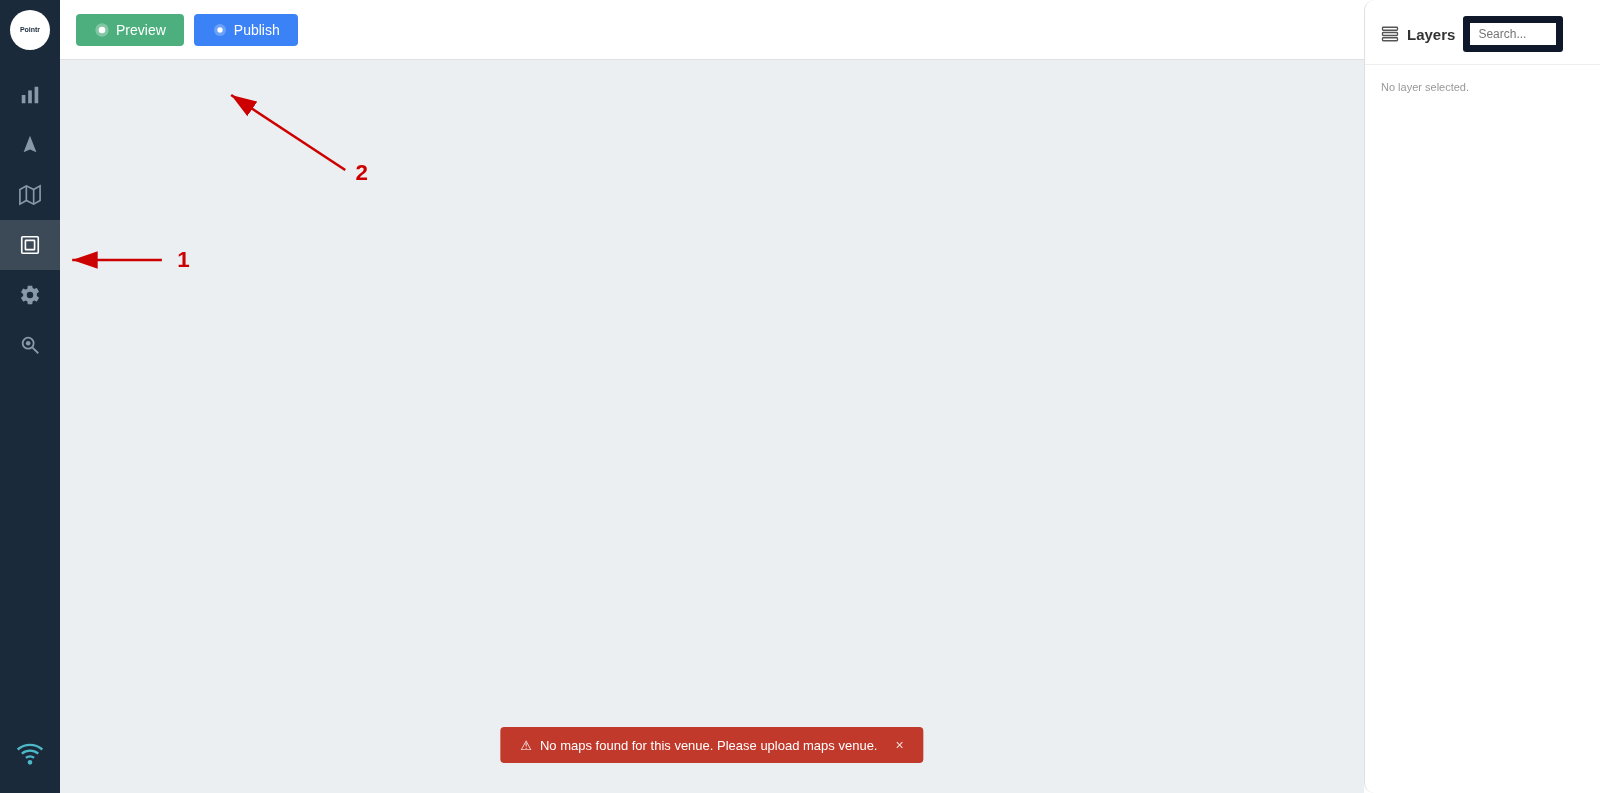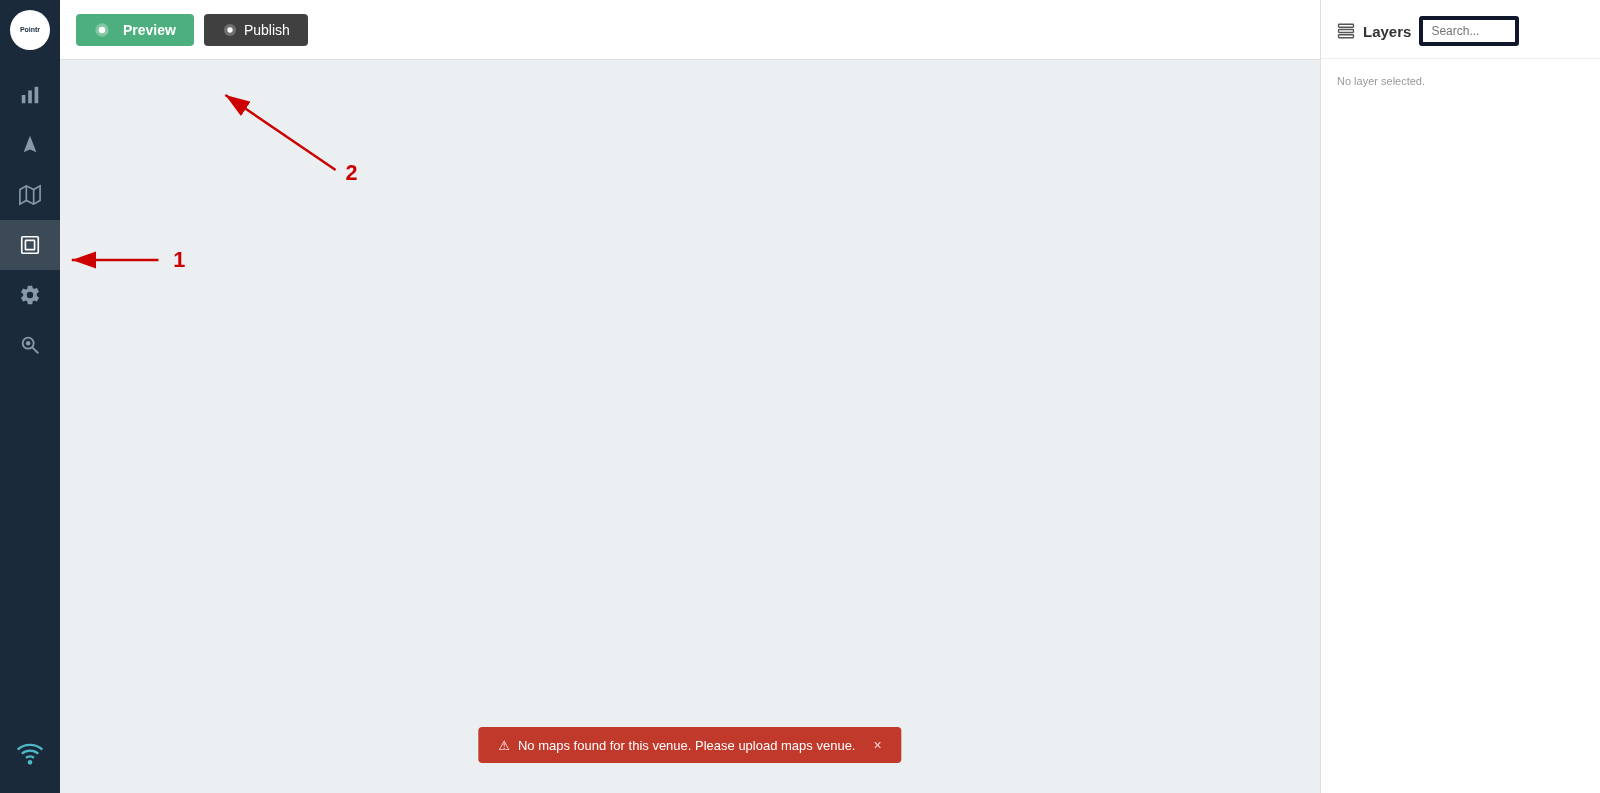--- a/index.html
+++ b/index.html
@@ -95,28 +95,28 @@
       gap: 10px;
       flex-shrink: 0;
     }
     .btn-preview {
       background: #4caf7d;
       color: white;
       border: none;
       border-radius: 4px;
       padding: 8px 18px;
       font-size: 14px;
-      font-weight: 700;
+      font-weight: 400;
       cursor: pointer;
       display: flex;
       align-items: center;
-      gap: 13px;
+      gap: 6px;
     }
     .btn-publish {
-      background: #404040;
+      background: #3b82f6;
       color: white;
       border: none;
       border-radius: 4px;
       padding: 8px 18px;
       font-size: 14px;
       font-weight: 500;
       cursor: pointer;
       display: flex;
       align-items: center;
       gap: 6px;
@@ -158,41 +158,42 @@
     }
     .alert-close {
       cursor: pointer;
       margin-left: 10px;
       font-size: 14px;
       opacity: 0.8;
     }
 
     
     .right-panel {
-      width: 280px;
+      width: 236px;
       background: white;
       border-left: 1px solid #e0e0e0;
       height: 793px;
       flex-shrink: 0;
       padding: 0;
+      border-radius: 10px;
     }
     .panel-header {
       display: flex;
       align-items: center;
       gap: 8px;
       padding: 16px 16px 12px 16px;
       border-bottom: 1px solid #eee;
     }
     .panel-title {
       font-size: 15px;
       font-weight: 600;
       color: #333;
     }
     .panel-search {
-      border: 4px solid #0f172a;
+      border: 7px solid #0f172a;
       border-radius: 3px;
       padding: 4px 8px;
       font-size: 12px;
       width: 100px;
       outline: none;
       color: #999;
     }
     .panel-body {
       padding: 16px;
       color: #999;

